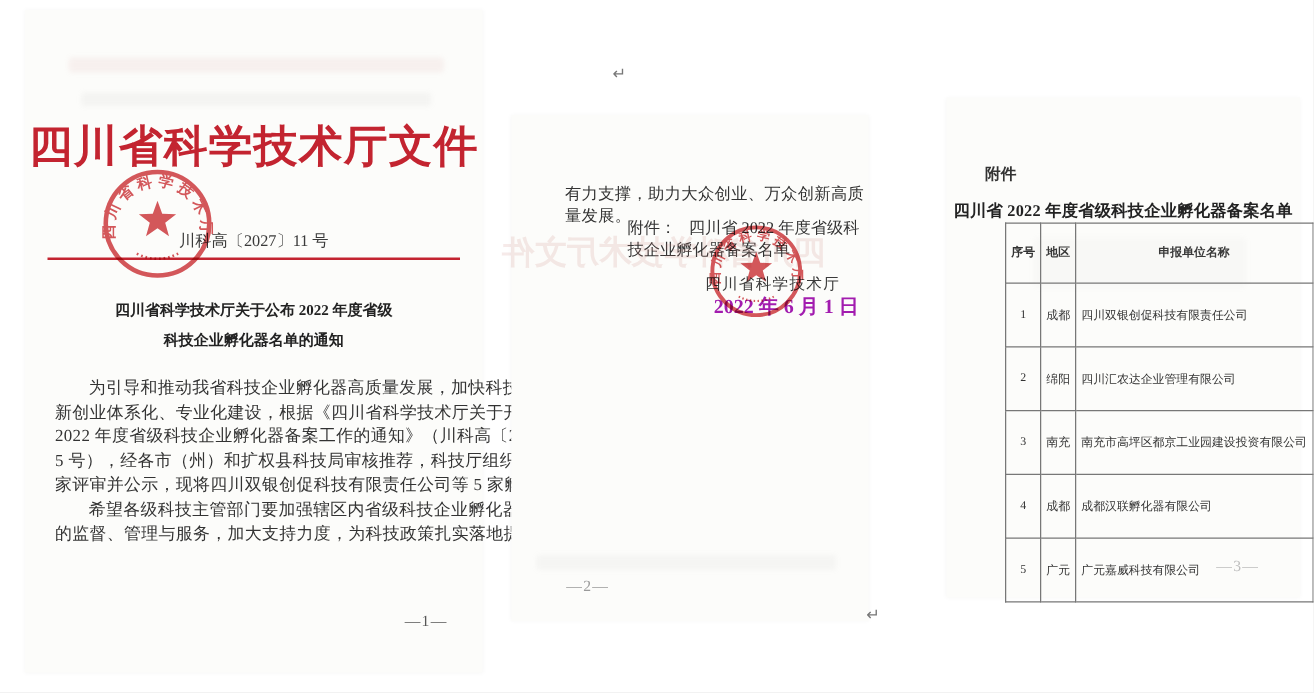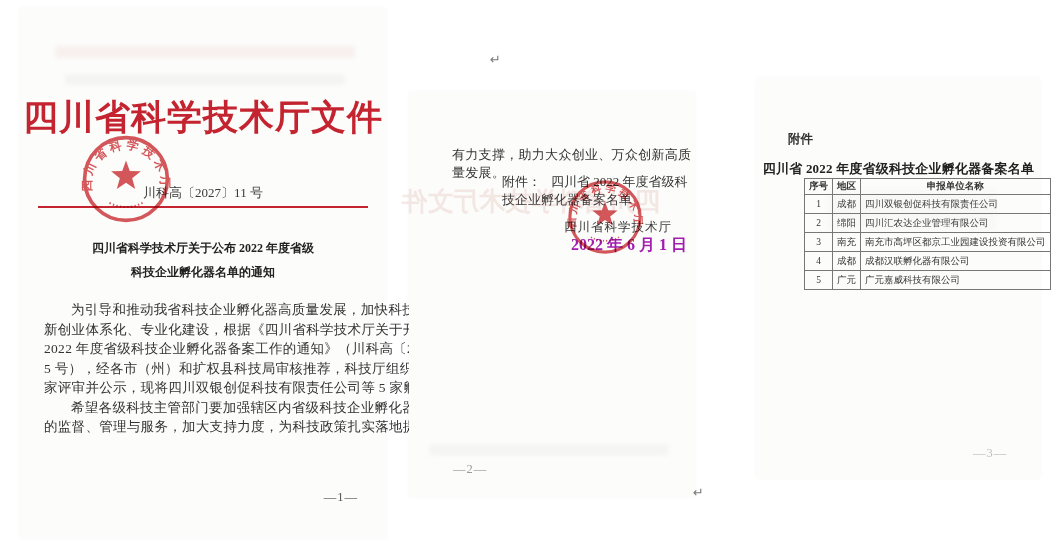--- a/index.html
+++ b/index.html
@@ -42,21 +42,21 @@
   #seal2{left:157px;top:86px;width:78px;height:78px;}
   #p2-num{left:44px;top:370px;color:#9a9a9a;}
   #p2-bleed-bot{left:20px;top:352px;width:240px;height:12px;background:rgba(160,160,160,0.07);}
   
   #page3{left:757px;top:78px;width:283px;height:400px;}
   #p3-attach{position:absolute;left:31px;top:53px;font-size:12.5px;font-weight:600;color:#333;}
   #p3-title{position:absolute;left:0;top:82px;width:100%;text-align:center;
     font-size:13px;font-weight:bold;color:#222;letter-spacing:0.2px;}
   #p3-table{position:absolute;left:47px;top:100px;border-collapse:collapse;
     font-size:9.5px;color:#333;font-family:"Liberation Serif","DejaVu Serif",serif;}
-  #p3-table th,#p3-table td{border:1px solid #777;padding:0 4px;height:18px;
+  #p3-table th,#p3-table td{border:1px solid #777;padding:16px 4px;height:18px;
     font-weight:normal;white-space:nowrap;}
   #p3-table th{height:15px;font-weight:bold;text-align:center;}
   #p3-table td.c{text-align:center;}
   #p3-table .col-idx{width:23px;}
   #p3-table .col-region{width:26px;}
   #p3-table .col-name{width:165px;}
   #p3-num{left:216px;top:368px;color:#bdbdbd;}
   #p3-bleed{left:70px;top:112px;width:170px;height:40px;background:rgba(170,170,170,0.05);}
   
   .pilcrow{position:absolute;font-size:13px;color:#777;

